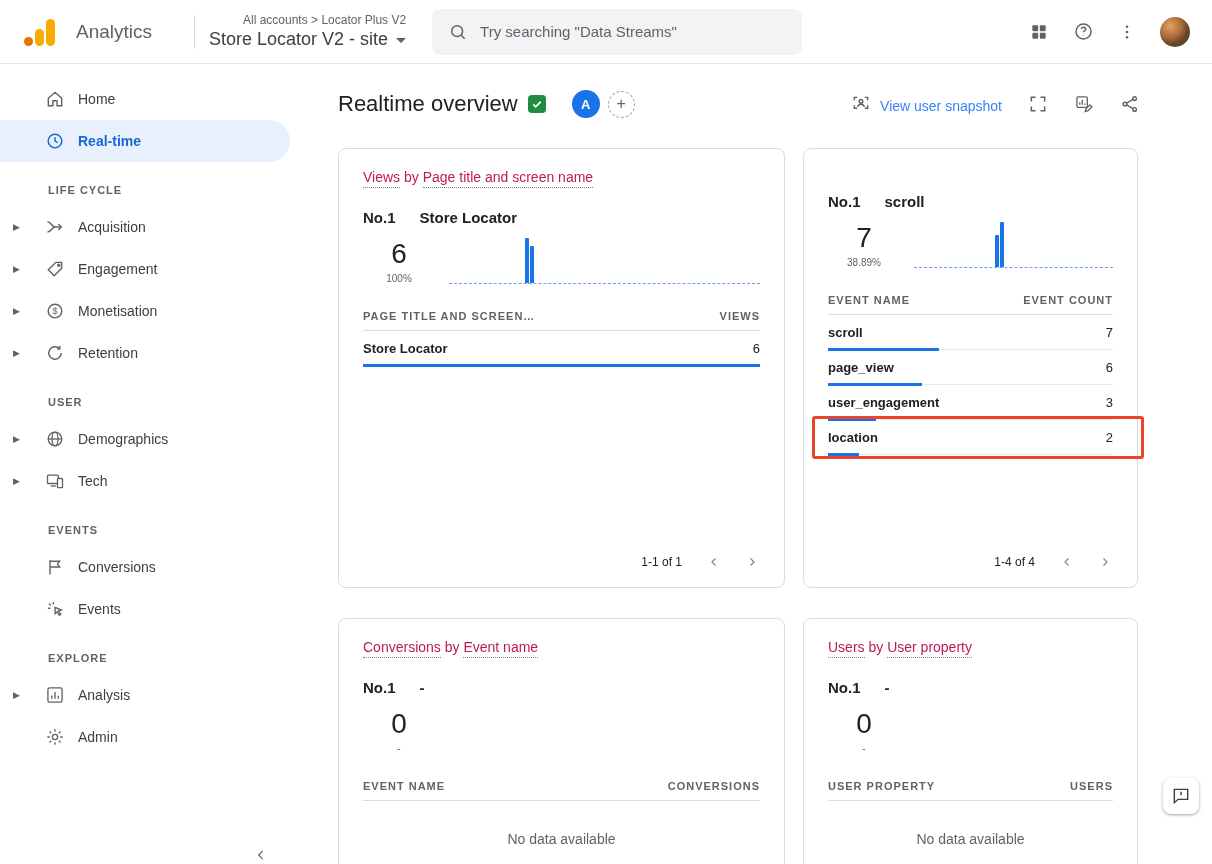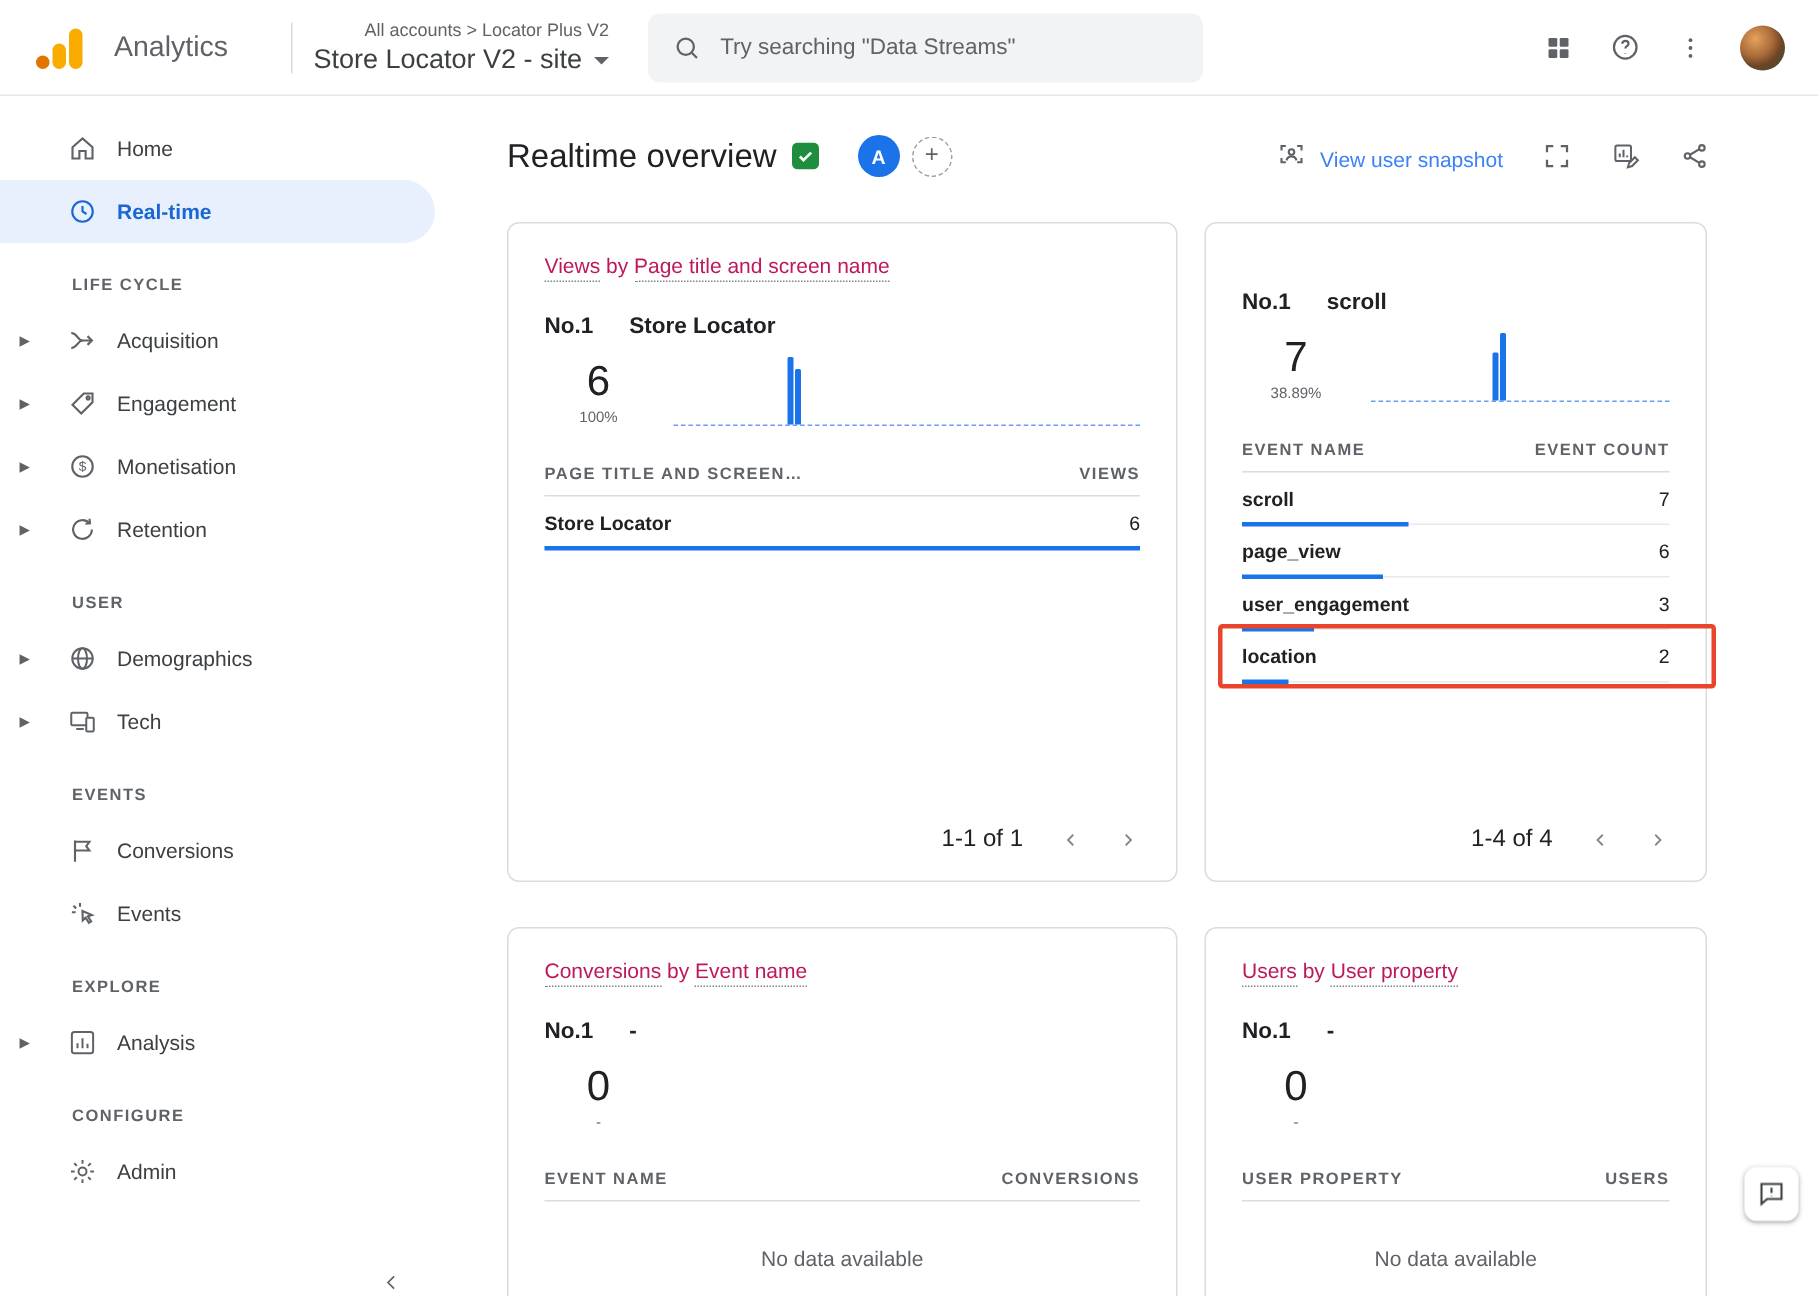--- a/index.html
+++ b/index.html
@@ -66,21 +66,21 @@
   .pct { font-size:10px; color:var(--text_secondary); margin-top:3px; }
   .spark { flex:1; height:46px; margin-left:14px; display:flex; align-items:flex-end; border-bottom:1px dashed var(--spark_dash); }
   .spark-bar { width:4px; margin-left:1px; background:var(--blue); border-radius:1px 1px 0 0; }
   .table { margin-top:26px; }
   .thead { display:flex; justify-content:space-between; font-size:11px; font-weight:700; letter-spacing:1px; color:var(--text_secondary); padding-bottom:8px; border-bottom:1px solid var(--border); }
   .trow { position:relative; display:flex; justify-content:space-between; align-items:center; padding:10px 0 9px; border-bottom:1px solid var(--row_border); font-size:13px; }
   .row-name { font-weight:700; color:#202124; }
   .row-val { color:#202124; }
   .row-bar { position:absolute; left:0; bottom:-2px; height:3px; background:var(--blue); z-index:1; }
   .annotation-box { position:absolute; left:-16px; right:-31px; top:-4px; bottom:-5px; border:3px solid var(--annotation); border-radius:3px; pointer-events:none; z-index:3; }
-  .pagination { margin-top:auto; display:flex; justify-content:flex-end; align-items:center; gap:26px; font-size:16px; color:#202124; padding:12px 2px 4px 0; }
+  .pagination { margin-top:auto; display:flex; justify-content:flex-end; align-items:center; gap:26px; font-size:12px; color:#202124; padding:12px 2px 4px 0; }
   .pg-chev { color:#80868b; display:flex; cursor:pointer; }
   .no-data { text-align:center; margin-top:30px; font-size:14px; color:var(--text_secondary); }
 
   
   .feedback-btn { position:fixed; right:13px; bottom:50px; width:36px; height:36px; background:#fff; border-radius:8px;
     box-shadow:0 1px 2px rgba(60,64,67,.3), 0 1px 3px 1px rgba(60,64,67,.15); display:flex; align-items:center; justify-content:center; color:#3c4043; cursor:pointer; }
 
   svg { display:block; }
 </style>
 </head>
@@ -267,21 +267,20 @@
       <span class="chev-slot">▶</span>
       <span class="nav-icon">
         <svg width="20" height="20" viewBox="0 0 24 24" fill="none" stroke="currentColor" stroke-width="1.6">
             <rect x="3.5" y="3.5" width="17" height="17" rx="2"></rect>
             <path d="M8 16.5v-4M12 16.5v-8M16 16.5V13"></path>
           </svg>
       </span>
       <span class="nav-label">Analysis</span>
     </div>
 
-    <div class="nav-section">CONFIGURE</div>
 
     <div class="nav-item">
       <span class="chev-slot"></span>
       <span class="nav-icon">
         <svg width="20" height="20" viewBox="0 0 24 24" fill="none" stroke="currentColor" stroke-width="1.6">
             <circle cx="12" cy="12" r="3.2"></circle>
             <path d="M12 2.8v3M12 18.2v3M2.8 12h3M18.2 12h3M5.4 5.4l2.1 2.1M16.5 16.5l2.1 2.1M18.6 5.4l-2.1 2.1M7.5 16.5l-2.1 2.1"></path>
           </svg>
       </span>
       <span class="nav-label">Admin</span>

